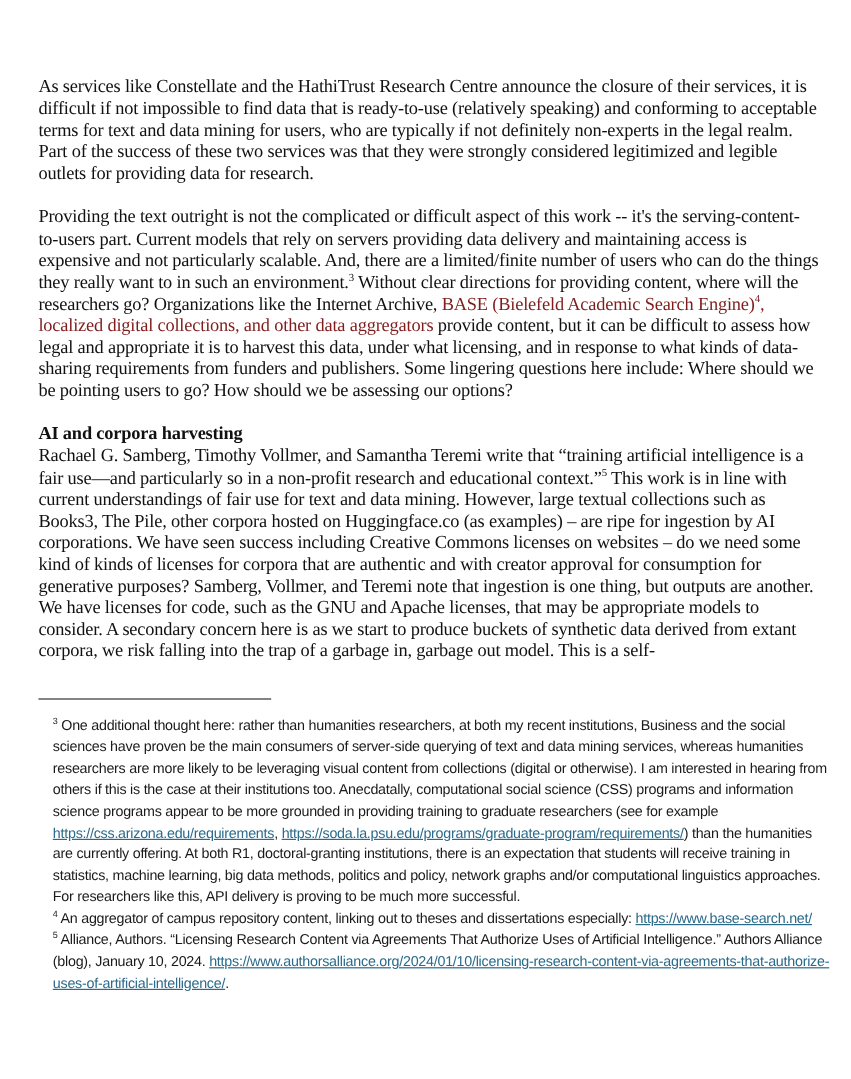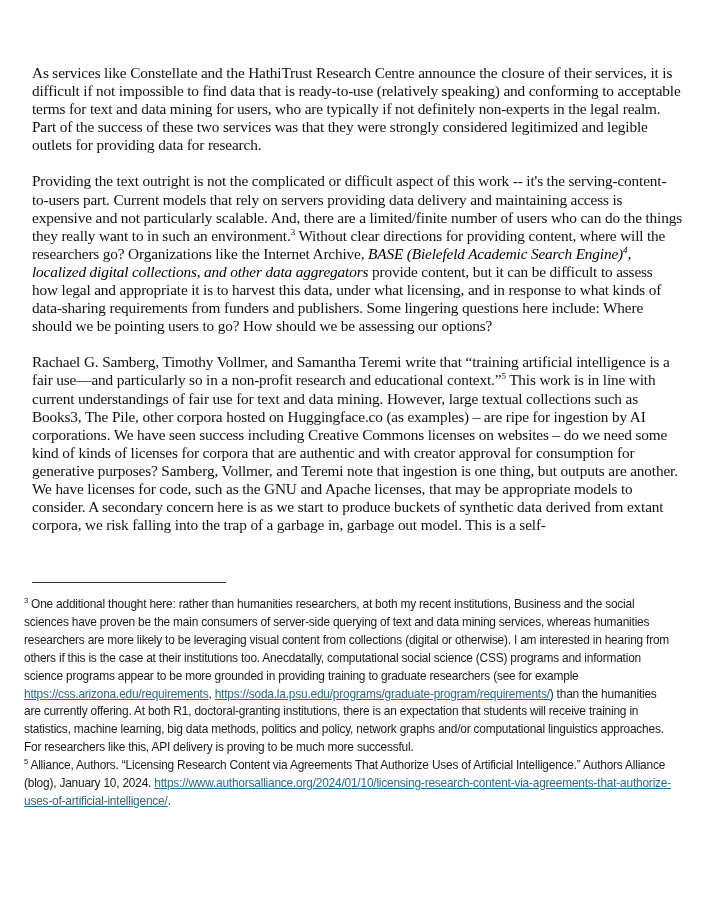--- a/index.html
+++ b/index.html
@@ -24,43 +24,42 @@
       font-size: 15.3px;
       line-height: 18.1px;
       color: #111111;
       letter-spacing: -0.15px;
       margin-top: 46px;
     }
     .para {
       margin: 0 0 18px 0;
     }
     .gray-span {
-      color: #000000;
-      font-style: italic;
+      color: #7f1d1d;
     }
     .heading {
       font-weight: bold;
       margin: 0;
     }
     sup {
       font-size: 9px;
       line-height: 0;
       vertical-align: super;
     }
     .separator {
       position: absolute;
       left: 32px;
       top: 582px;
       width: 194px;
       height: 1px;
       background: #333333;
     }
     .footnotes {
       position: absolute;
-      left: 24px;
+      left: 44px;
       top: 596px;
       width: 650px;
       font-family: "Liberation Sans", "DejaVu Sans", sans-serif;
       font-size: 11.9px;
       line-height: 17.9px;
       color: #1a1a1a;
       letter-spacing: -0.2px;
     }
     .footnote {
       margin: 0;
@@ -78,23 +77,25 @@
     }
   </style>
 </head>
 <body>
 
 <div class="page body-text">
   <p class="para"><span>As services like Constellate and the HathiTrust Research Centre announce the closure of their services, it is difficult if not impossible to find data that is ready-to-use (relatively speaking) and conforming to acceptable terms for text and data mining for users, who are typically if not definitely non-experts in the legal realm. Part of the success of these two services was that they were strongly considered legitimized and legible outlets for providing data for research.</span></p>
 
   <p class="para"><span>Providing the text outright is not the complicated or difficult aspect of this work -- it's the serving-content-to-users part. Current models that rely on servers providing data delivery and maintaining access is expensive and not particularly scalable. And, there are a limited/finite number of users who can do the things they really want to in such an environment.</span><sup>3</sup><span>  Without clear directions for providing content, where will the researchers go? Organizations like the Internet Archive, </span><span class="gray-span">BASE (Bielefeld Academic Search Engine)</span><sup class="gray-span">4</sup><span class="gray-span">, localized digital collections, and other data aggregators</span><span> provide content, but it can be difficult to assess how legal and appropriate it is to harvest this data, under what licensing, and in response to what kinds of data-sharing requirements from funders and publishers. Some lingering questions here include: Where should we be pointing users to go? How should we be assessing our options?</span></p>
 
+  <p class="heading">AI and corpora harvesting</p>
   <p class="para"><span>Rachael G. Samberg, Timothy Vollmer, and Samantha Teremi write that “training artificial intelligence is a fair use—and particularly so in a non-profit research and educational context.”</span><sup>5</sup><span> This work is in line with current understandings of fair use for text and data mining. However, large textual collections such as Books3, The Pile, other corpora hosted on Huggingface.co (as examples) – are ripe for ingestion by AI corporations. We have seen success including Creative Commons licenses on websites – do we need some kind of kinds of licenses for corpora that are authentic and with creator approval for consumption for generative purposes? Samberg, Vollmer, and Teremi note that ingestion is one thing, but outputs are another. We have licenses for code, such as the GNU and Apache licenses, that may be appropriate models to consider. A secondary concern here is as we start to produce buckets of synthetic data derived from extant corpora, we risk falling into the trap of a garbage in, garbage out model. This is a self-</span></p>
 </div>
 
 <div class="separator"></div>
 
 <div class="footnotes">
   <p class="footnote"><span class="fn-sup">3</span><span> One additional thought here: rather than humanities researchers, at both my recent institutions, Business and the social sciences have proven be the main consumers of server-side querying of text and data mining services, whereas humanities researchers are more likely to be leveraging visual content from collections (digital or otherwise).  I am interested in hearing from others if this is the case at their institutions too. Anecdatally, computational social science (CSS) programs and information science programs appear to be more grounded in providing training to graduate researchers (see for example </span><a class="link" href="#">https://css.arizona.edu/requirements</a><span>, </span><a class="link" href="#">https://soda.la.psu.edu/programs/graduate-program/requirements/</a><span>) than the humanities are currently offering. At both R1, doctoral-granting institutions, there is an expectation that students will receive training in statistics, machine learning, big data methods, politics and policy, network graphs and/or computational linguistics approaches. For researchers like this, API delivery is proving to be much more successful.</span></p>
 
+  <p class="footnote"><span class="fn-sup">4</span><span> An aggregator of campus repository content, linking out to theses and dissertations especially: </span><a class="link" href="#">https://www.base-search.net/</a></p>
 
   <p class="footnote"><span class="fn-sup">5</span><span> Alliance, Authors. “Licensing Research Content via Agreements That Authorize Uses of Artificial Intelligence.” </span><span class="italic">Authors Alliance</span><span> (blog), January 10, 2024. </span><a class="link" href="#">https://www.authorsalliance.org/2024/01/10/licensing-research-content-via-agreements-that-authorize-uses-of-artificial-intelligence/</a><span>.</span></p>
 </div>
 
 </body></html>

